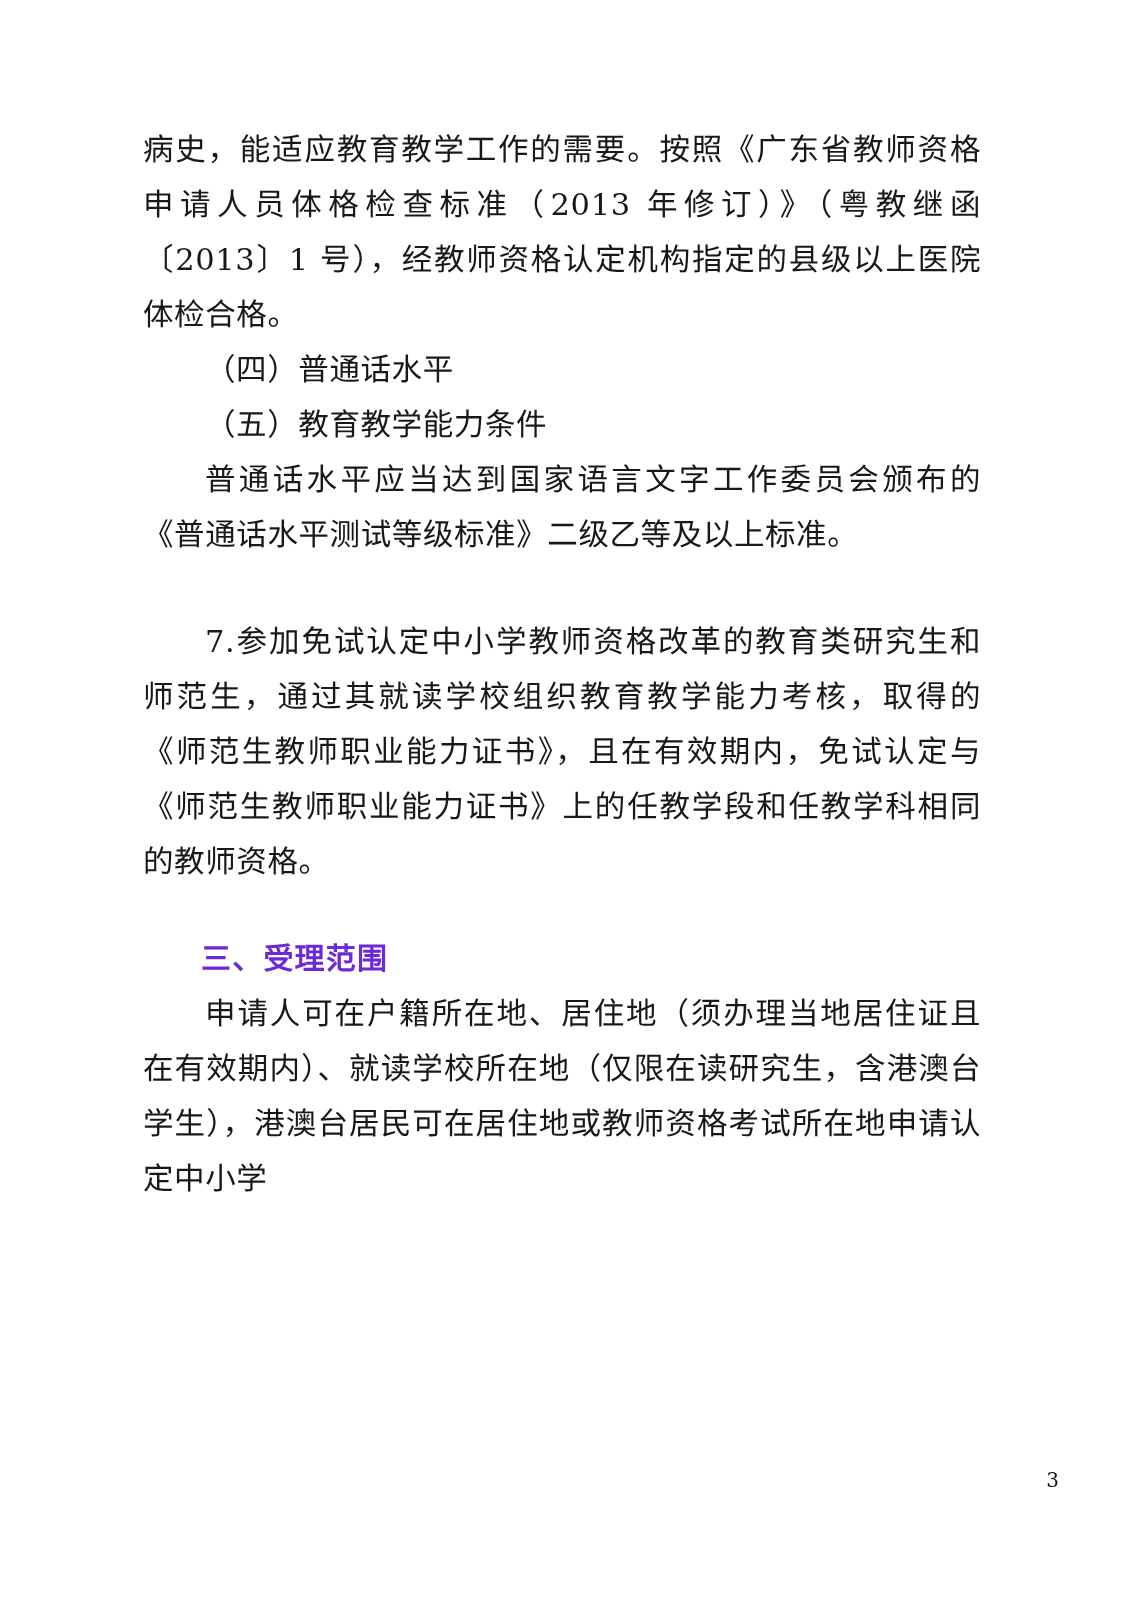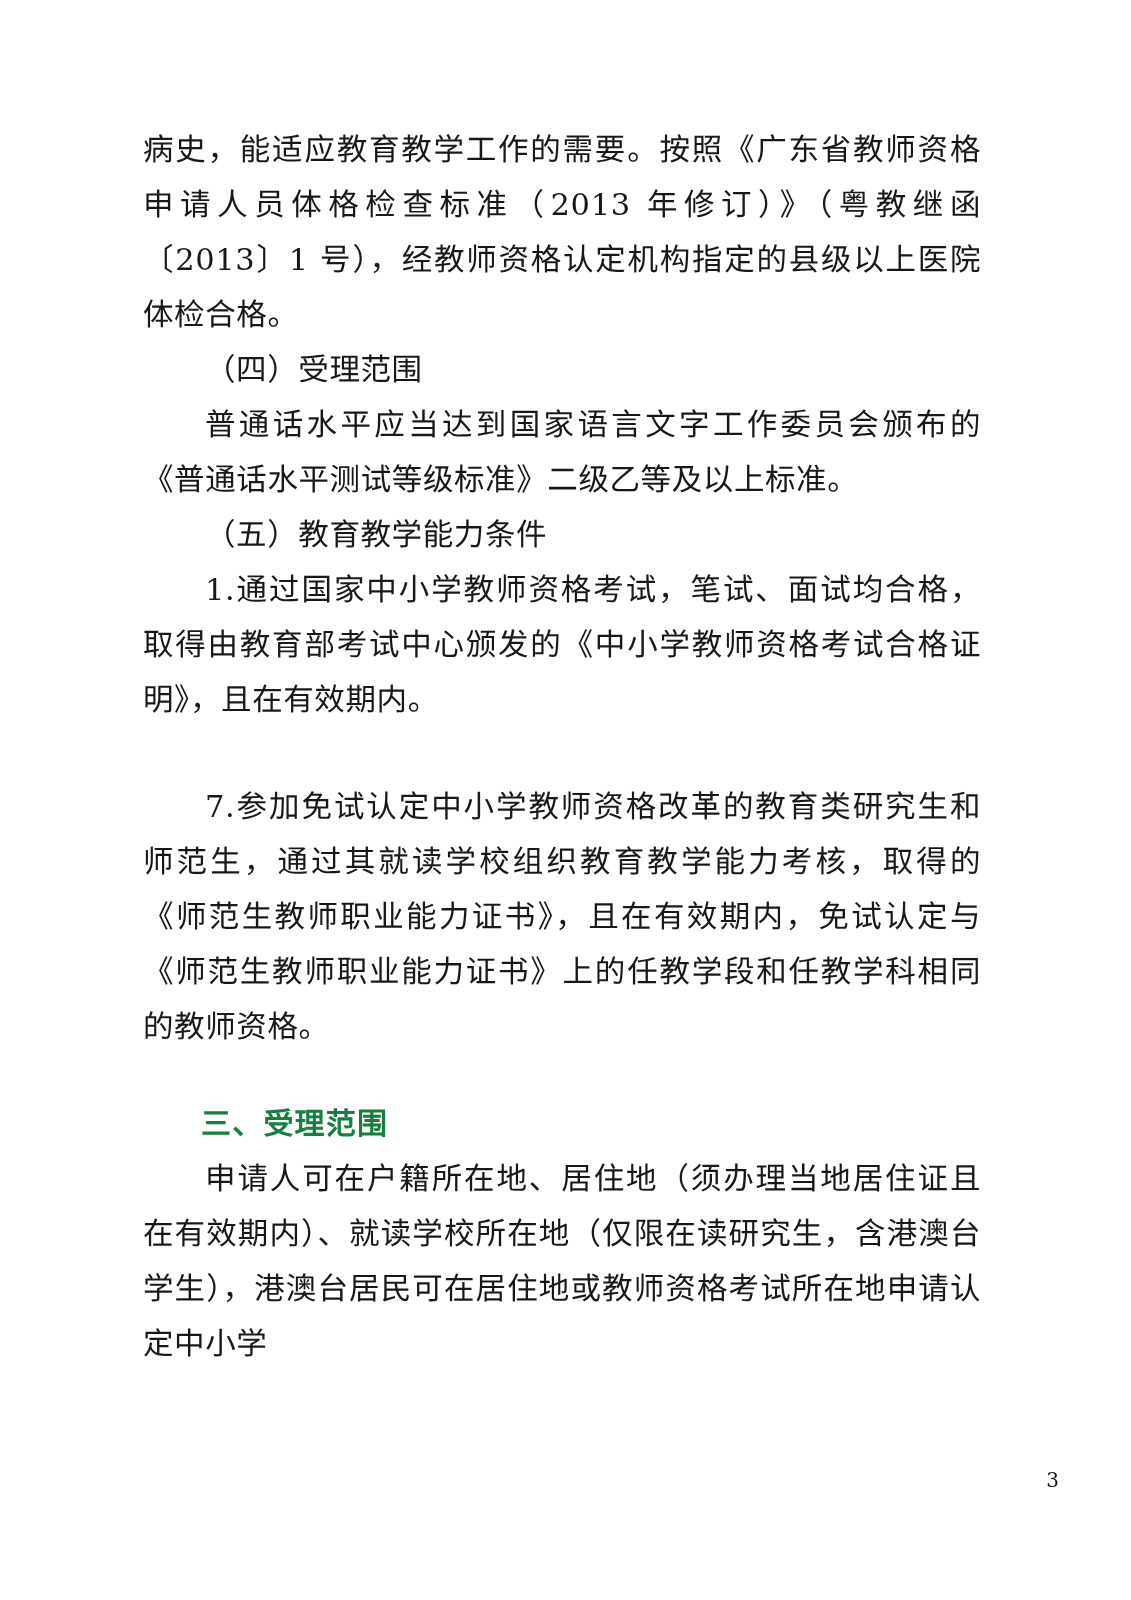--- a/index.html
+++ b/index.html
@@ -41,21 +41,21 @@
     margin-top: 52px;
   }
   .heading {
     margin: 0;
     font-size: 30px;
     line-height: 55px;
     font-weight: 700;
     font-family: "DejaVu Sans", "Liberation Sans", sans-serif;
     letter-spacing: 1.2px;
     text-indent: 58px;
-    color: #15803d;
+    color: #6d28d9;
   }
   .heading-wrap {
     margin-top: 42px;
   }
   .page-number {
     position: absolute;
     right: 100px;
     top: 1470px;
     font-size: 20px;
     font-family: "DejaVu Serif", "Liberation Serif", serif;
@@ -64,24 +64,23 @@
   }
 </style>
 </head>
 <body>
 
 <div class="page">
 
   <div class="doc-body">
 
   <p class="para">病史，能适应教育教学工作的需要。按照《广东省教师资格申请人员体格检查标准（2013 年修订）》（粤教继函〔2013〕1 号），经教师资格认定机构指定的县级以上医院体检合格。</p>
-      <p class="para indent">（四）受理范围</p>
+      <p class="para indent">（四）普通话水平</p>
+      <p class="para indent">（五）教育教学能力条件</p>
       <p class="para indent">普通话水平应当达到国家语言文字工作委员会颁布的《普通话水平测试等级标准》二级乙等及以上标准。</p>
-      <p class="para indent">（五）教育教学能力条件</p>
-      <p class="para indent">1.通过国家中小学教师资格考试，笔试、面试均合格，取得由教育部考试中心颁发的《中小学教师资格考试合格证明》，且在有效期内。</p>
       <p class="para indent gap-before">7.参加免试认定中小学教师资格改革的教育类研究生和师范生，通过其就读学校组织教育教学能力考核，取得的《师范生教师职业能力证书》，且在有效期内，免试认定与《师范生教师职业能力证书》上的任教学段和任教学科相同的教师资格。</p>
       <h2 class="heading heading-wrap">三、受理范围</h2>
       <p class="para indent">申请人可在户籍所在地、居住地（须办理当地居住证且在有效期内）、就读学校所在地（仅限在读研究生，含港澳台学生），港澳台居民可在居住地或教师资格考试所在地申请认定中小学</p>
     </div>
 
   <div class="page-number">3</div>
 
 </div>
 
 </body></html>

